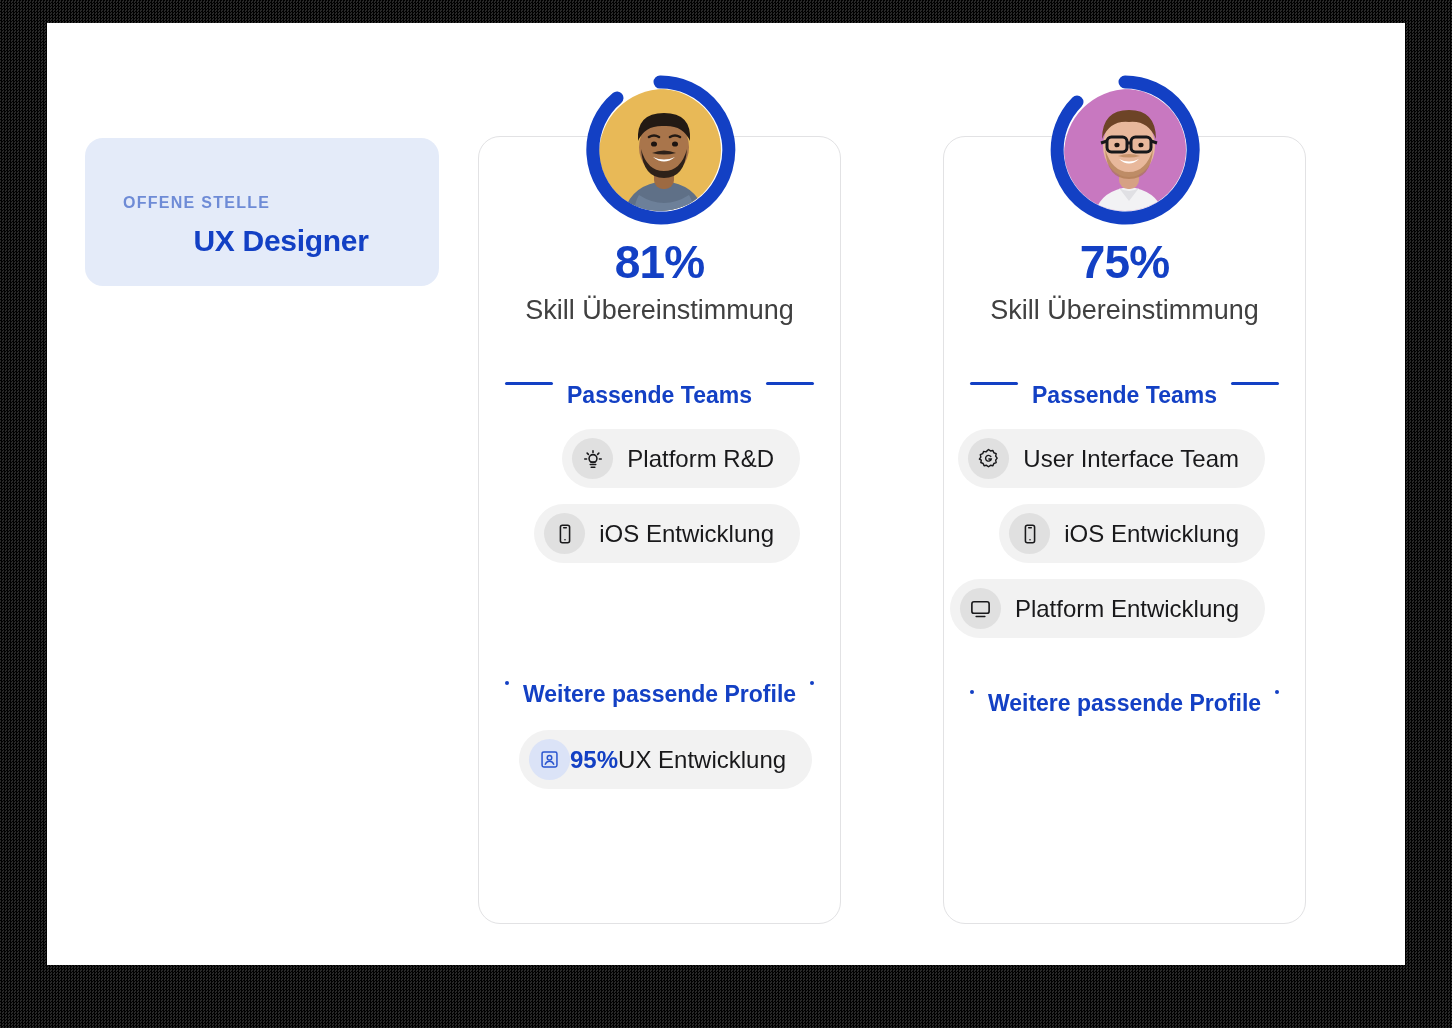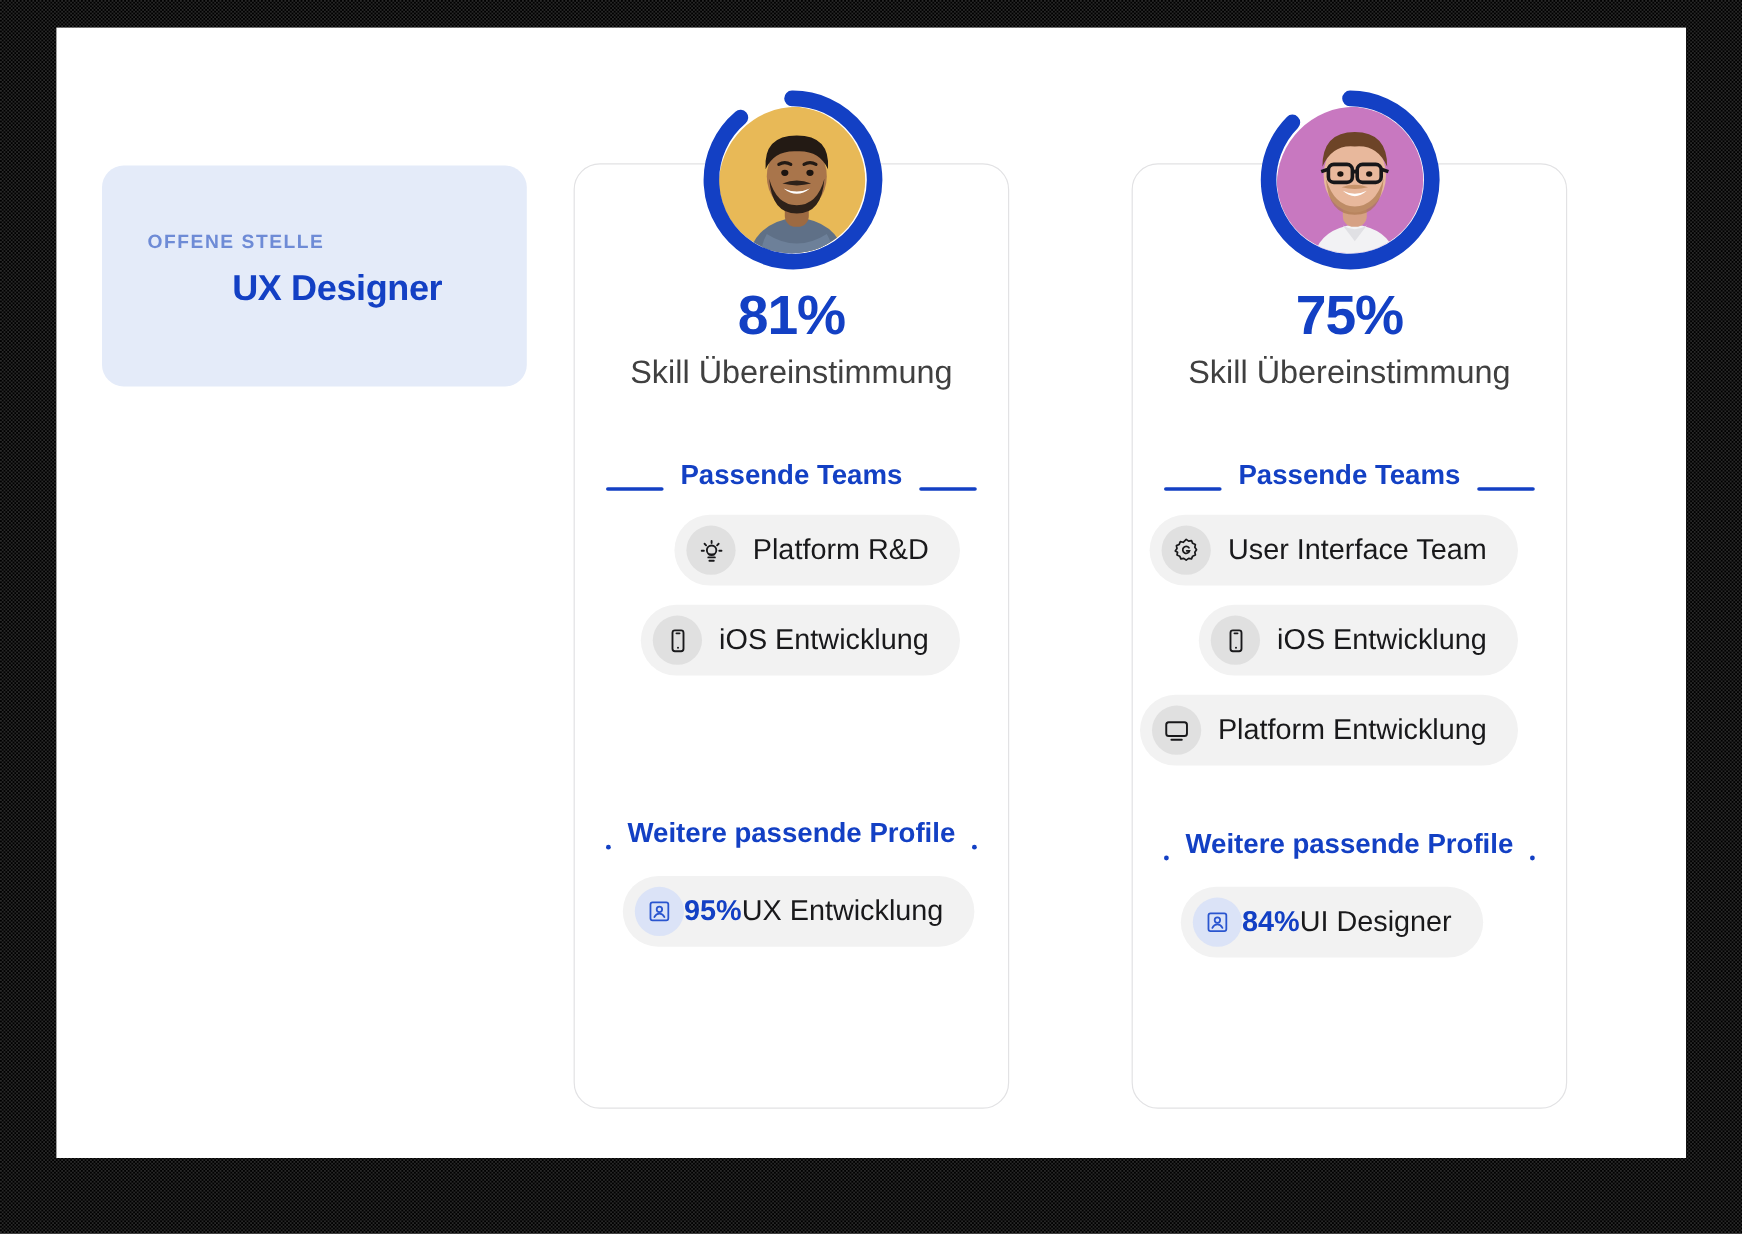--- a/index.html
+++ b/index.html
@@ -22,21 +22,21 @@
   #canvas{
     position:absolute;
     left:47px;top:23px;
     width:1358px;height:942px;
     background:#fff;
   }
 
   
   #job-card{
     position:absolute;left:38px;top:115px;
-    width:354px;height:184px;
+    width:354px;height:148px;
     background:#e4ebf9;
     border-radius:18px;
     box-sizing:border-box;
     padding:56px 0 0 38px;
   }
   .job-kicker{
     font-size:16px;font-weight:700;letter-spacing:.08em;
     color:#6e8bd6;text-transform:uppercase;
     margin:0 0 12px 0;
   }
@@ -93,21 +93,21 @@
     margin:98px 0 0 0;letter-spacing:-.02em;
   }
   .pct-label{
     text-align:center;
     font-size:27px;font-weight:400;color:#404040;
     margin:6px 0 0 0;
   }
 
   
   .sec-head{
-    display:flex;align-items:flex-end;justify-content:center;
+    display:flex;align-items:flex-start;justify-content:center;
     gap:14px;
     margin:56px 26px 0 26px;
   }
   .rule{flex:1;height:3px;background:#1340c4;border-radius:2px;max-width:62px;}
   .dot{width:4px;height:4px;border-radius:50%;background:#1340c4;flex:none;}
   .sec-title{
     font-size:23px;font-weight:700;color:#1340c4;white-space:nowrap;
   }
 
   
@@ -343,28 +343,15 @@
         <span class="chip-label">Platform Entwicklung</span>
       </div>
     </div>
 
     <div class="sec-head" style="margin-top:52px;">
       <span class="dot"></span>
       <span class="sec-title">Weitere passende Profile</span>
       <span class="dot"></span>
     </div>
 
-    <div class="profiles">
-      <div class="prof">
-        <span class="prof-ico">
-          <svg width="21" height="21" viewBox="0 0 24 24" fill="none" stroke="#2a55cf" stroke-width="1.7">
-            <rect x="3.5" y="3.5" width="17" height="17" rx="2"></rect>
-            <circle cx="12" cy="10" r="2.6"></circle>
-            <path d="M7.2 17.4q1.6-3.3 4.8-3.3t4.8 3.3" stroke-linecap="round"></path>
-          </svg>
-        </span>
-        <span class="prof-pct">84%</span>
-        <span class="prof-role">UI Designer</span>
-      </div>
-    </div>
   </div>
 
 </div>
 
 </body></html>

